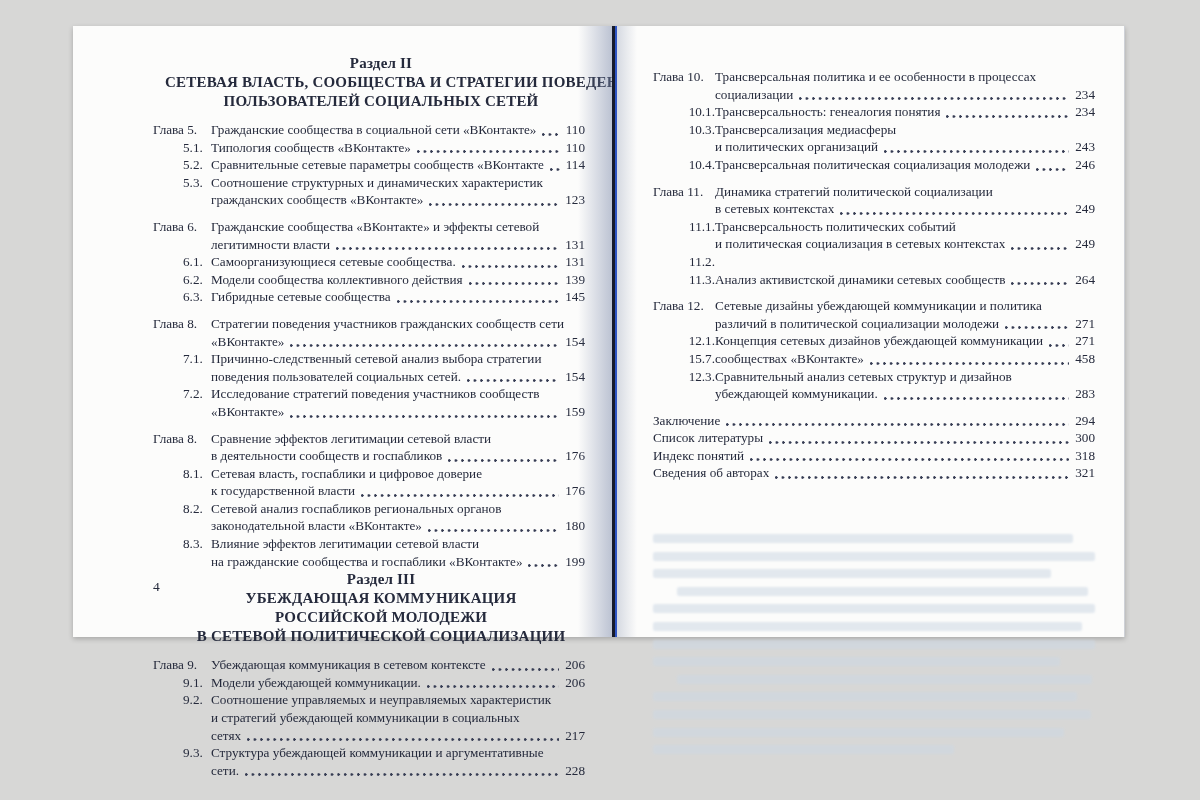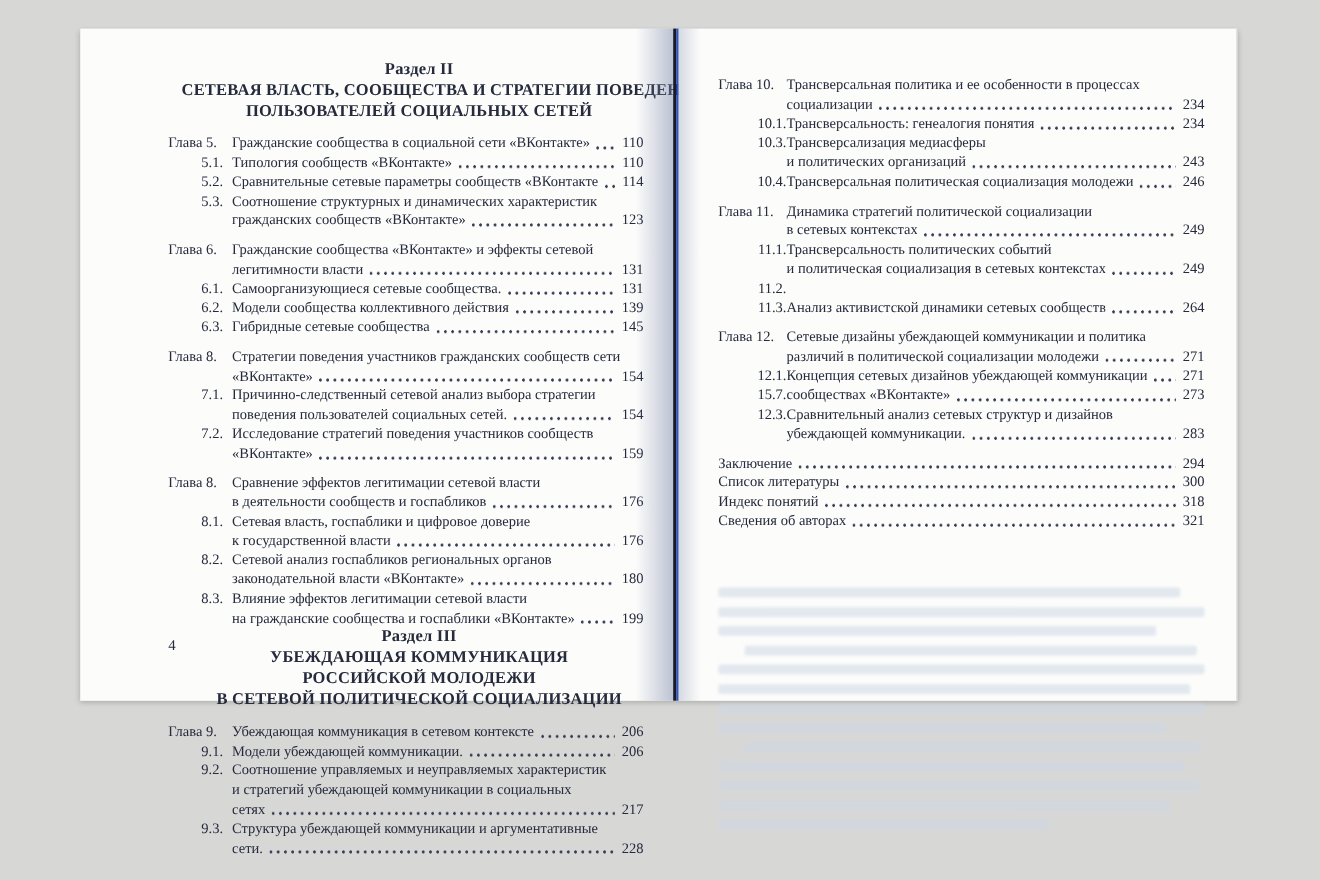--- a/index.html
+++ b/index.html
@@ -401,21 +401,21 @@
               <span class="pg">271</span>
             </div>
           </span>
         </div>
         <div class="entry sub">
           <span class="num">15.7.</span>
           <span class="body">
             <div class="last">
               <span class="t">сообществах «ВКонтакте»</span>
               <span class="leader"></span>
-              <span class="pg">273</span>
+              <span class="pg">458</span>
             </div>
           </span>
         </div>
         <div class="entry sub">
           <span class="num">12.3.</span>
           <span class="body">
             <div class="line">Сравнительный анализ сетевых структур и дизайнов</div>
             <div class="last">
               <span class="t">убеждающей коммуникации.</span>
               <span class="leader"></span>

